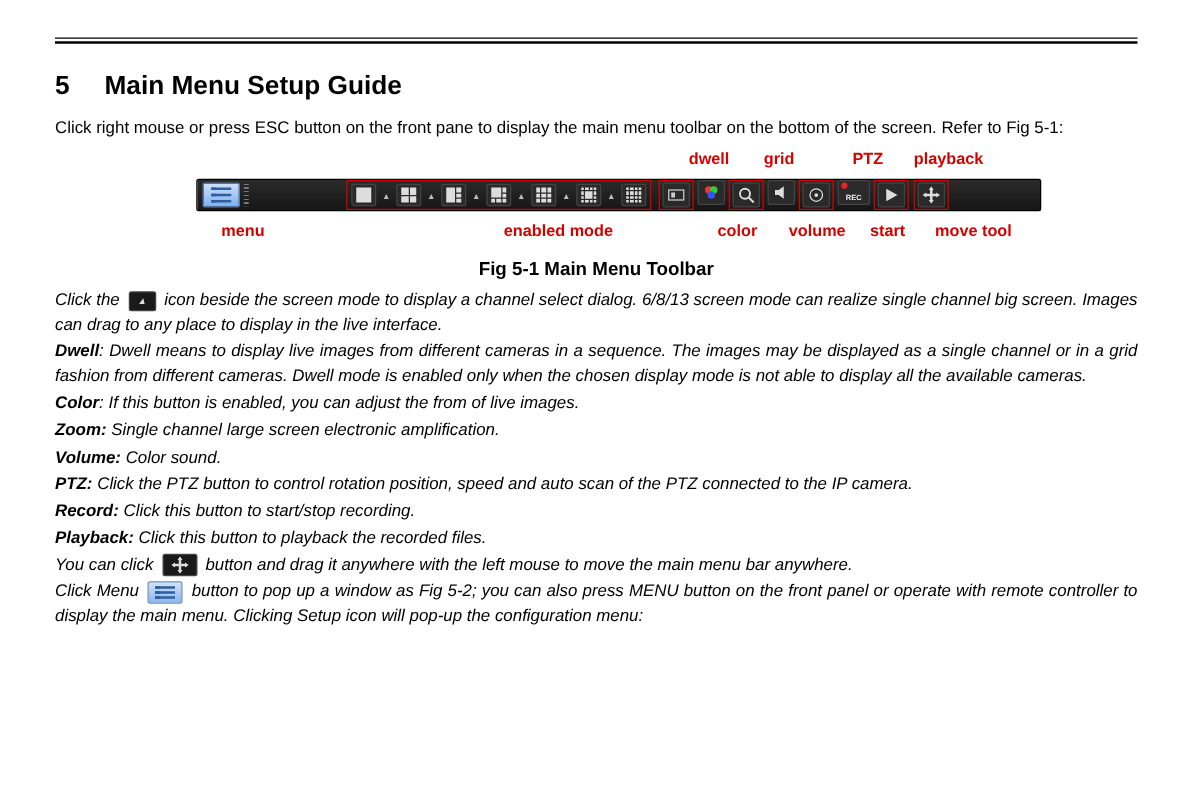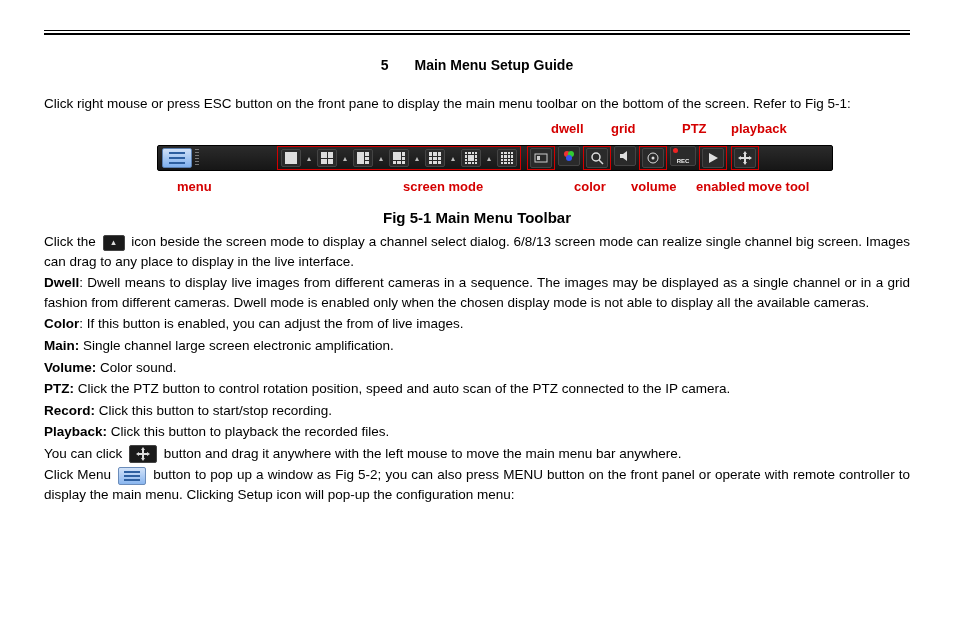--- a/index.html
+++ b/index.html
@@ -12,24 +12,24 @@
     color: #000;
     font-size: 13.5px;
   }
   .hr-double {
     border-top: 1px solid #000;
     border-bottom: 2px solid #000;
     height: 5px;
     margin-bottom: 22px;
   }
   h1 {
-    text-align: center;
-    font-size: 14px;
+    text-align: left;
+    font-size: 21px;
     font-weight: bold;
-    margin-bottom: 22px;
+    margin-bottom: 12px;
   }
   .chapnum { display: inline-block; margin-right: 22px; }
   p.intro { margin-bottom: 6px; line-height: 1.35; }
   .fig-wrap {
     width: 712px;
     margin: 6px auto 2px auto;
     position: relative;
     height: 86px;
   }
   .topcallouts, .botcallouts {
@@ -103,21 +103,21 @@
   .g8 { grid-template-columns:1fr 1fr 1fr; grid-template-rows:1fr 1fr 1fr; }
   .g8 div:first-child { grid-column:1/3; grid-row:1/3; }
   .g9 { grid-template-columns:1fr 1fr 1fr; grid-template-rows:1fr 1fr 1fr; }
   .g13 { grid-template-columns:repeat(4,1fr); grid-template-rows:repeat(4,1fr); }
   .g13 div:first-child { grid-column:2/4; grid-row:2/4; }
   .g16 { grid-template-columns:repeat(4,1fr); grid-template-rows:repeat(4,1fr); }
   .rowbtns { display:flex; gap:2px; margin-left:4px; }
   .figcap {
     text-align:center; font-weight:bold; font-size:15px; margin: 4px 0 6px 0;
   }
-  .body p { line-height:1.45; text-align:justify; margin-bottom:2px; }
+  .body p { line-height:1.45; text-align:justify; margin-bottom:2px;font-style:italic; }
   .icon-inline {
     display:inline-flex; vertical-align:middle; width:22px; height:16px;
     background:#1a1a1a; border:1px solid #444; border-radius:2px;
     align-items:center; justify-content:center; color:#ddd; font-size:9px;
     margin: 0 3px;
   }
   .icon-inline.menu-mini {
     width: 28px; height: 18px;
     background: linear-gradient(#d2e2f8, #8ab6ef);
     border: 1px solid #6a8cba;
@@ -298,38 +298,38 @@
           <div class="tbtn">
         <svg width="14" height="14" viewBox="0 0 14 14">
               <path d="M7 0l2 3H8v3h3V5l3 2-3 2V8H8v3h1l-2 3-2-3h1V8H3v1L0 7l3-2v1h3V3H5z" fill="#ddd"></path>
             </svg>
       </div>
         </div>
     </div>
   </div>
 
   <span class="botcallouts" style="top:60px; left:56px">menu</span>
-  <span class="botcallouts" style="top:60px; left:282px">screen mode</span>
+  <span class="botcallouts" style="top:60px; left:282px">enabled mode</span>
   <span class="botcallouts" style="top:60px; left:453px">color</span>
   <span class="botcallouts" style="top:60px; left:510px">volume</span>
-  <span class="botcallouts" style="top:60px; left:575px">enabled</span>
+  <span class="botcallouts" style="top:60px; left:575px">start</span>
   <span class="botcallouts" style="top:60px; left:627px">move tool</span>
 </div>
 
 <p class="figcap">Fig 5-1 Main Menu Toolbar</p>
 
 <div class="body">
   <p class="just">
     <span>Click the </span>
     <span class="icon-inline">▴</span>
     <span> icon beside the screen mode to display a channel select dialog. 6/8/13 screen mode can realize single channel big screen. Images can drag to any place to display in the live interface.</span>
   </p>
   <p class="just"><b>Dwell</b><span>: Dwell means to display live images from different cameras in a sequence. The images may be displayed as a single channel or in a grid fashion from different cameras. Dwell mode is enabled only when the chosen display mode is not able to display all the available cameras.</span></p>
   <p><b>Color</b><span>: If this button is enabled, you can adjust the from of live images.</span></p>
-  <p><b>Main:</b><span> Single channel large screen electronic amplification.</span></p>
+  <p><b>Zoom:</b><span> Single channel large screen electronic amplification.</span></p>
   <p><b>Volume:</b><span> Color sound.</span></p>
   <p><b>PTZ:</b><span> Click the PTZ button to control rotation position, speed and auto scan of the PTZ connected to the IP camera.</span></p>
   <p><b>Record:</b><span> Click this button to start/stop recording.</span></p>
   <p><b>Playback:</b><span> Click this button to playback the recorded files.</span></p>
 
   <p style="margin-top:2px">
     <span>You can click </span>
     <span class="icon-inline move-mini" style="width:28px;height:18px">
       <svg viewBox="0 0 14 14">
           <path d="M7 0l2 3H8v3h3V5l3 2-3 2V8H8v3h1l-2 3-2-3h1V8H3v1L0 7l3-2v1h3V3H5z" fill="#ddd"></path>

